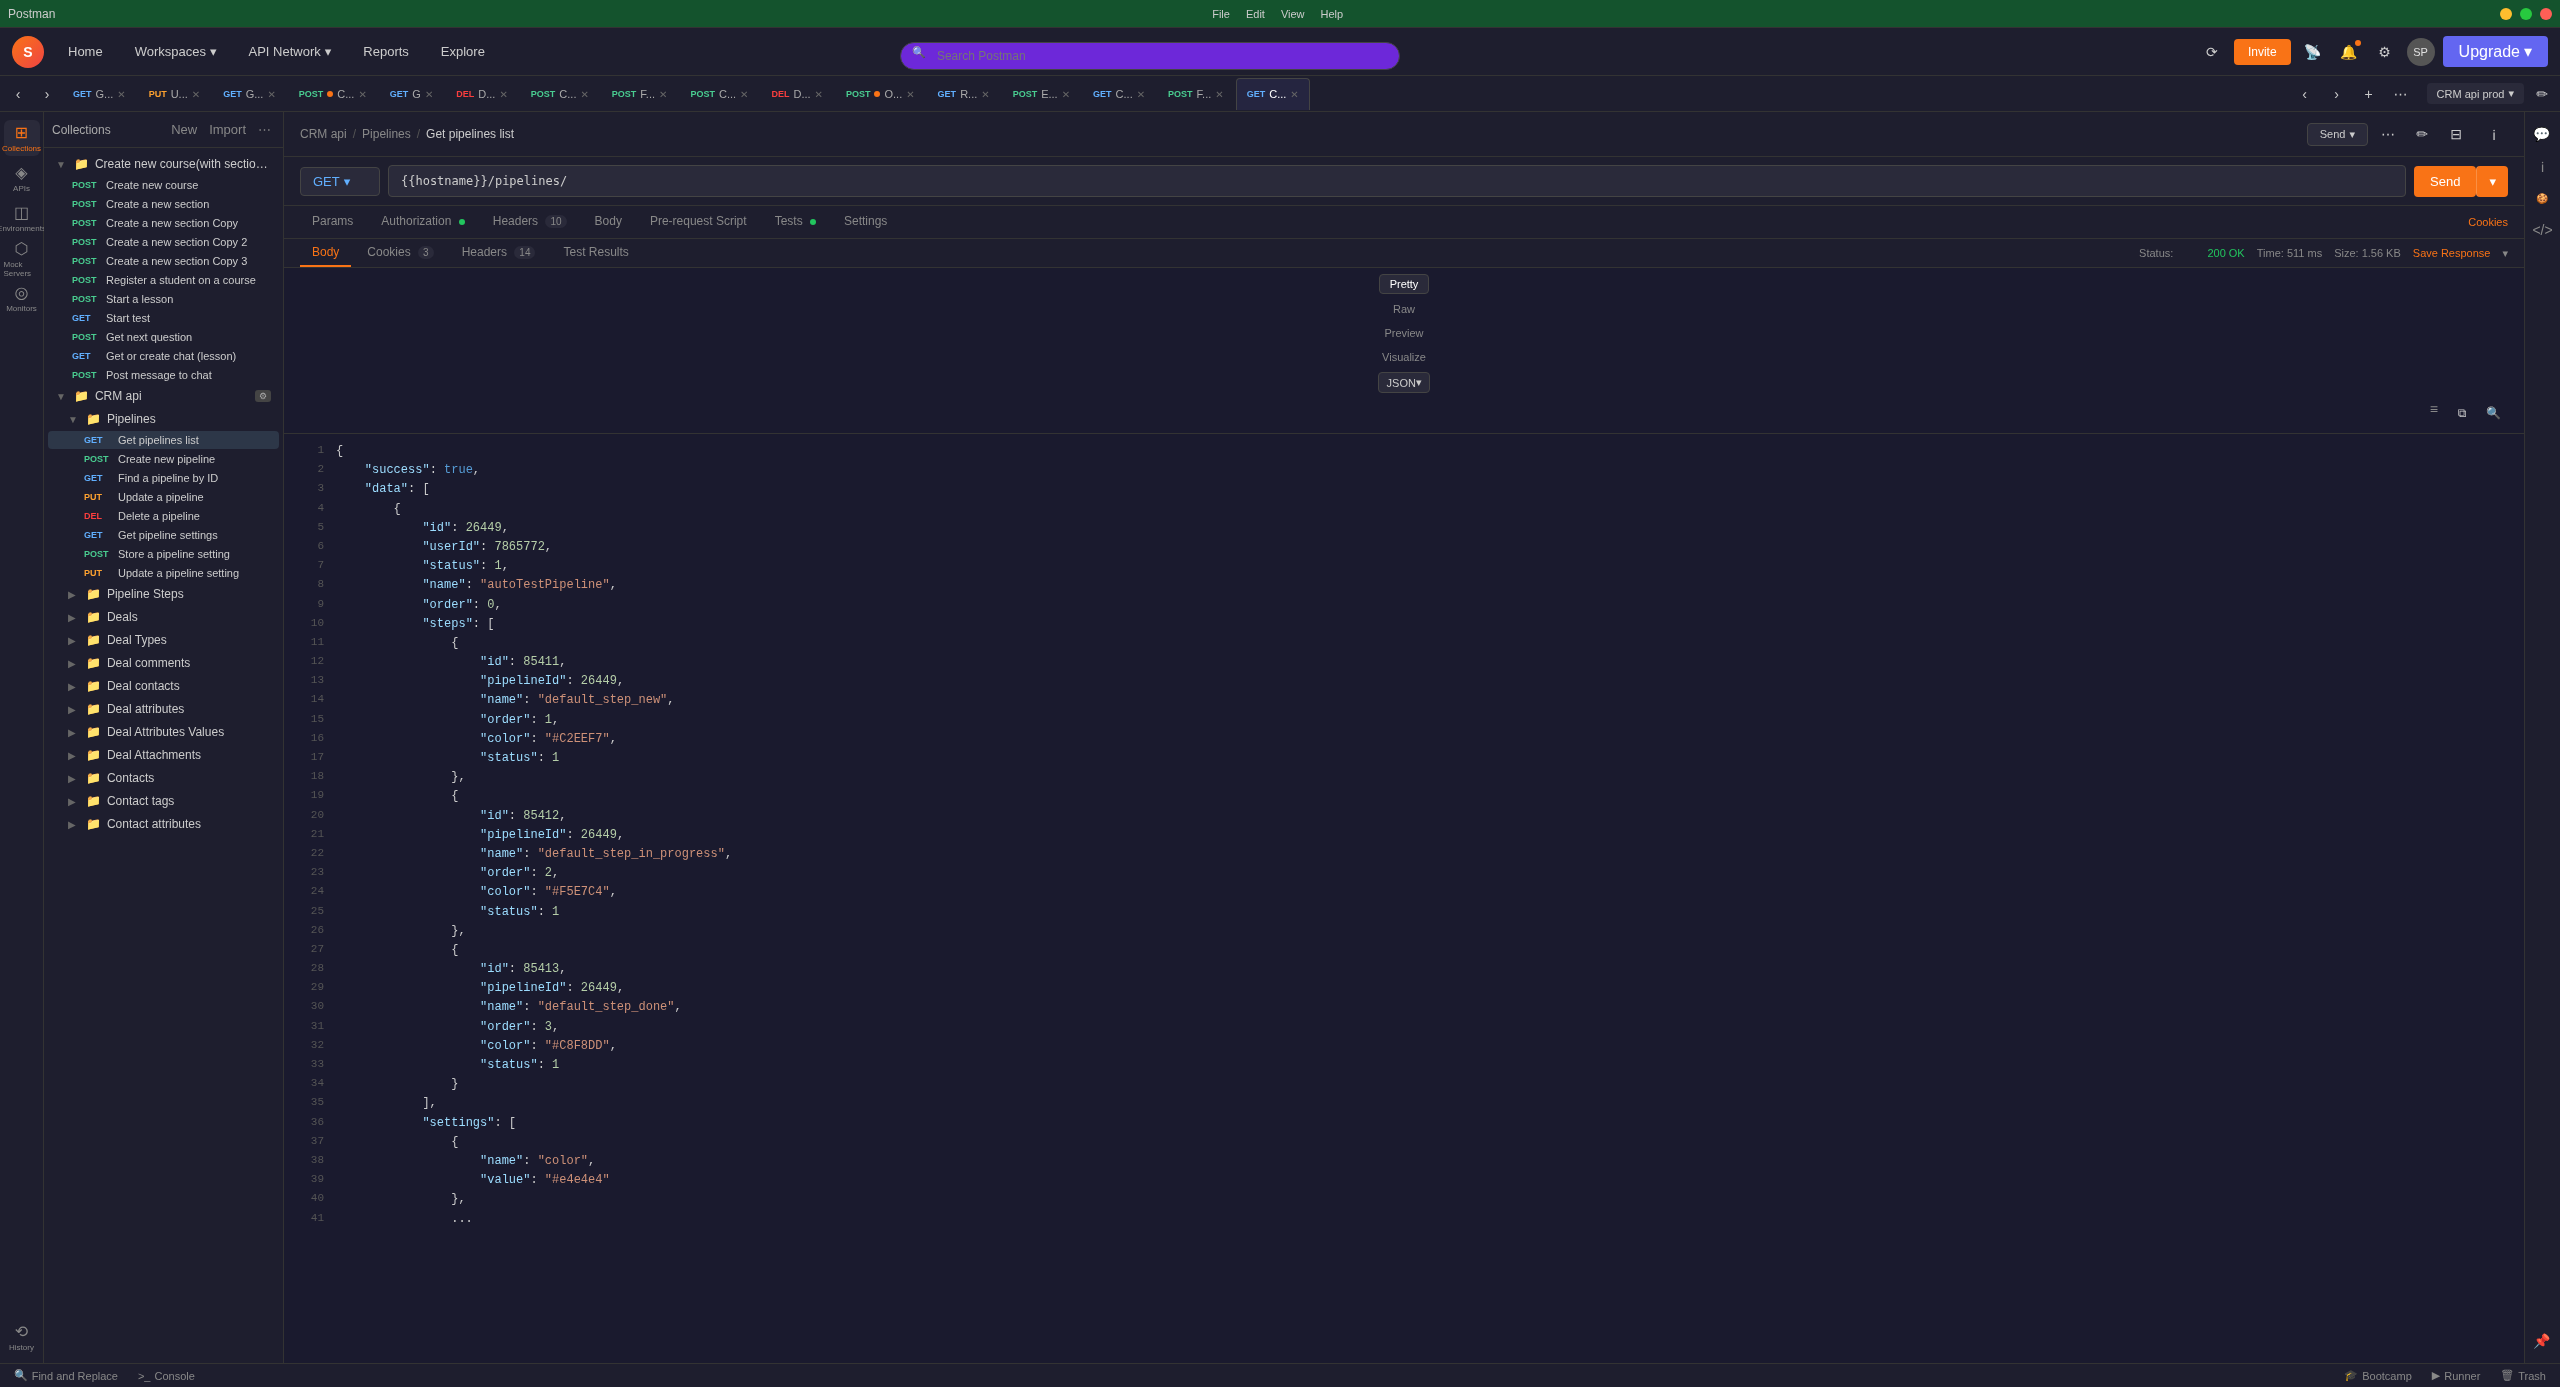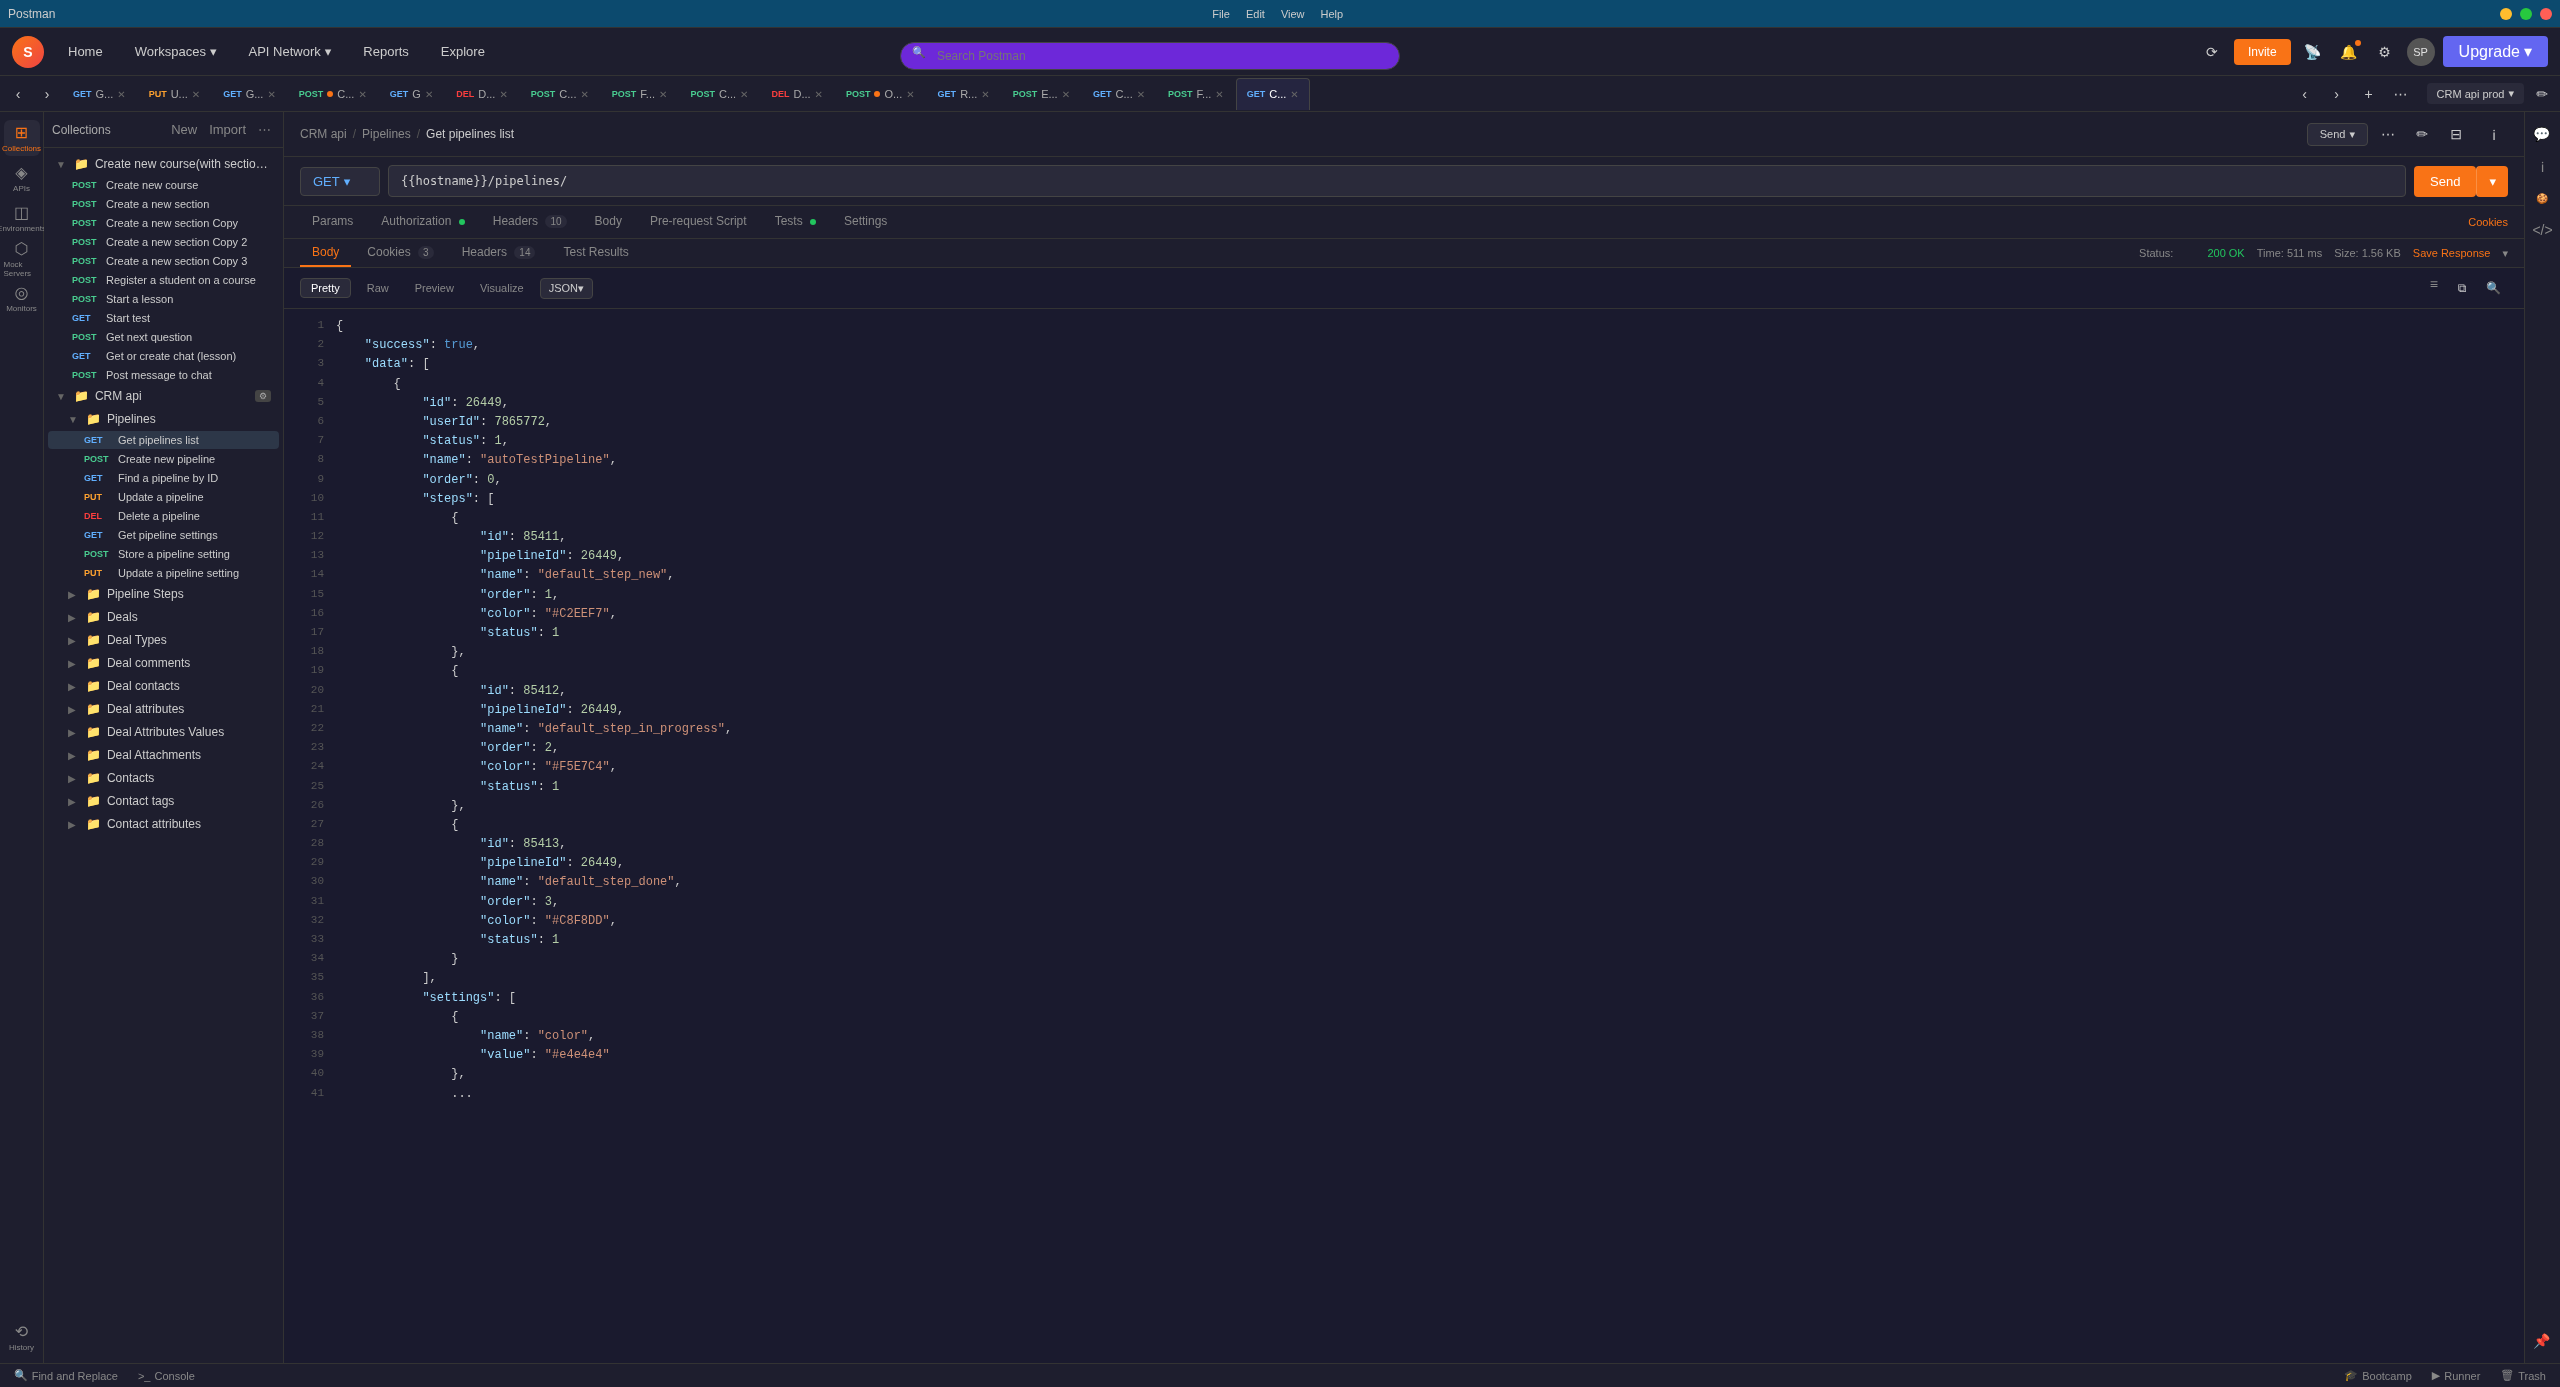--- a/index.html
+++ b/index.html
@@ -1,19 +1,19 @@
 <!DOCTYPE html>
 <html><head>
   <meta charset="utf-8">
   <style>
     * { box-sizing: border-box; margin: 0; padding: 0; }
     body { font-family: -apple-system, BlinkMacSystemFont, 'Segoe UI', sans-serif; font-size: 12px; background: #1a1a2e; color: #e0e0e0; height: 100vh; overflow: hidden; }
     
     
-    #titlebar { background: #0c4a6e; height: 28px; display: flex; align-items: center; padding: 0 8px; justify-content: space-between; border-bottom: 1px solid #333; }
+    #titlebar { background: #14532d; height: 28px; display: flex; align-items: center; padding: 0 8px; justify-content: space-between; border-bottom: 1px solid #333; }
     #titlebar .app-title { font-size: 12px; color: #ccc; display: flex; align-items: center; gap: 6px; }
     #titlebar .window-controls { display: flex; gap: 8px; }
     #titlebar .win-btn { width: 12px; height: 12px; border-radius: 50%; border: none; cursor: pointer; }
     #titlebar .win-btn.close { background: #ff5f56; }
     #titlebar .win-btn.min { background: #ffbd2e; }
     #titlebar .win-btn.max { background: #27c93f; }
     #titlebar .menu-items { display: flex; gap: 16px; font-size: 11px; color: #ccc; }
     #titlebar .menu-items span { cursor: pointer; }
 
     
@@ -108,21 +108,21 @@
 
     
     #response-tabs { display: flex; align-items: center; padding: 0 16px; border-bottom: 1px solid #333; gap: 4px; }
     .resp-tab { padding: 6px 12px; font-size: 12px; color: #888; cursor: pointer; border-bottom: 2px solid transparent; }
     .resp-tab.active { color: #f97316; border-bottom-color: #f97316; }
     .resp-status { margin-left: auto; display: flex; align-items: center; gap: 12px; font-size: 11px; color: #888; }
     .resp-status .status-ok { color: #22c55e; margin-left: 31px; }
     .save-response-btn { color: #f97316; cursor: pointer; font-size: 11px; }
 
     
-    #format-bar { padding: 6px 16px; display: flex; align-items: center; gap: 6px; border-bottom: 1px solid #333; background: #1a1a2e; }
+    #format-bar { padding: 6px 16px; display: flex; align-items: center; gap: 6px; border-bottom: 1px solid #333; background: #1a1a2e; flex-direction: column; }
     .format-btn { padding: 3px 10px; border-radius: 4px; font-size: 11px; cursor: pointer; color: #888; border: none; background: transparent; }
     .format-btn.active { background: #2a2a3a; color: #fff; border: 1px solid #444; }
     .format-select { background: #2a2a3a; border: 1px solid #444; border-radius: 4px; padding: 3px 8px; color: #ccc; font-size: 11px; cursor: pointer; display: flex; align-items: center; gap: 0; }
     .format-icon { color: #888; font-size: 14px; cursor: pointer; padding: 2px 6px; border-radius: 3px; }
 
     
     #code-area { flex: 1; overflow-y: auto; padding: 8px 0; background: #1a1a2e; font-family: 'Courier New', monospace; font-size: 12px; line-height: 1.6; }
     #code-area::-webkit-scrollbar { width: 6px; }
     #code-area::-webkit-scrollbar-track { background: transparent; }
     #code-area::-webkit-scrollbar-thumb { background: #444; border-radius: 3px; }

